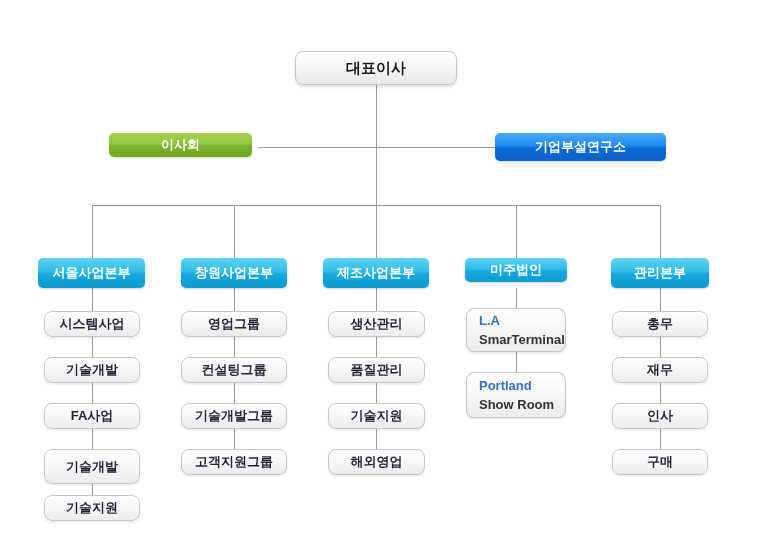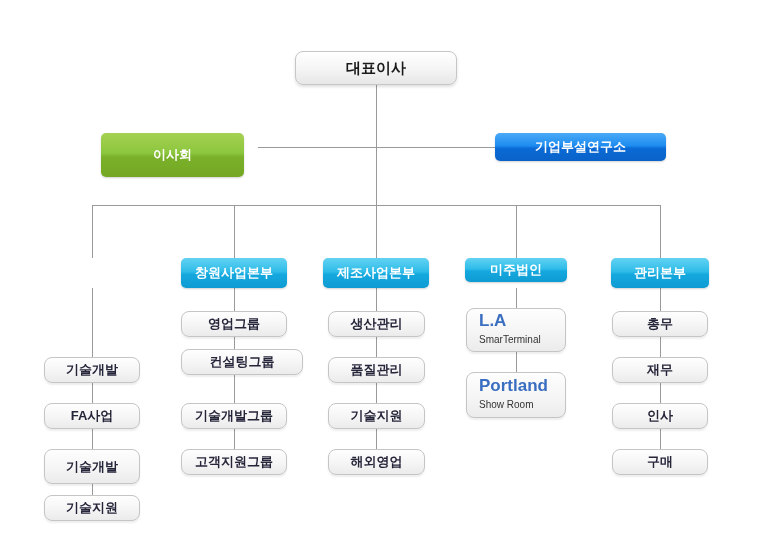--- a/index.html
+++ b/index.html
@@ -26,22 +26,22 @@
     background:linear-gradient(180deg,#62d2f2 0%,#2fbce9 45%,#14a8de 55%,#0e9bd2 100%);
     box-shadow:0 1px 2px rgba(0,0,0,0.18);
   }
   .sub {
     background:linear-gradient(180deg,#fefefe 0%,#f5f5f5 55%,#ebebeb 100%);
     border:1px solid #c5c5c5; border-radius:8px;
     font-size:13px; font-weight:bold; color:#25253a;
     box-shadow:0 2px 2px rgba(0,0,0,0.07);
   }
   .sub.tall { flex-direction:column; align-items:flex-start; justify-content:center; padding-left:12px; line-height:19px; }
-  .tall .l1 { color:#3a6ec0; font-weight:bold; font-size:17px; }
-  .tall .l2 { color:#333333; font-weight:normal; font-size:10px; }
+  .tall .l1 { color:#3a6ec0; font-weight:bold; font-size:13px; }
+  .tall .l2 { color:#333333; font-weight:bold; font-size:13px; }
 </style>
 </head>
 <body>
 
 <div class="canvas">
 
   <div class="ln v" style="left:376px;top:85px;height:120px"></div>
   <div class="ln h" style="left:258px;top:147px;width:237px"></div>
   <div class="ln h" style="left:92px;top:205px;width:568px"></div>
 
@@ -52,35 +52,37 @@
   <div class="ln v" style="left:660px;top:205px;height:53px"></div>
 
   <div class="ln v" style="left:92px;top:288px;height:210px"></div>
   <div class="ln v" style="left:234px;top:288px;height:164px"></div>
   <div class="ln v" style="left:376px;top:288px;height:164px"></div>
   <div class="ln v" style="left:516px;top:288px;height:87px"></div>
   <div class="ln v" style="left:660px;top:288px;height:164px"></div>
 
   <div class="node root" style="left:295px;top:51px;width:162px;height:34px">대표이사</div>
 
-  <div class="node btn green" style="left:101px;top:133px;width:143px;height:44px">이사회</div>
+  <div class="node btn green" style="left:109px;top:133px;width:143px;height:24px">이사회</div>
   <div class="node btn blue" style="left:495px;top:133px;width:171px;height:28px">기업부설연구소</div>
 
+  <div class="node hdr" style="left:38px;top:258px;width:107px;height:30px">서울사업본부</div>
   <div class="node hdr" style="left:181px;top:258px;width:106px;height:30px">창원사업본부</div>
   <div class="node hdr" style="left:323px;top:258px;width:106px;height:30px">제조사업본부</div>
   <div class="node hdr" style="left:465px;top:258px;width:102px;height:24px">미주법인</div>
   <div class="node hdr" style="left:611px;top:258px;width:98px;height:30px">관리본부</div>
 
+  <div class="node sub" style="left:44px;top:311px;width:96px;height:26px">시스템사업</div>
   <div class="node sub" style="left:44px;top:357px;width:96px;height:26px">기술개발</div>
   <div class="node sub" style="left:44px;top:403px;width:96px;height:26px">FA사업</div>
   <div class="node sub" style="left:44px;top:449px;width:96px;height:35px">기술개발</div>
   <div class="node sub" style="left:44px;top:495px;width:96px;height:26px">기술지원</div>
 
   <div class="node sub" style="left:181px;top:311px;width:106px;height:26px">영업그룹</div>
-  <div class="node sub" style="left:181px;top:349px;width:122px;height:26px">컨설팅그룹</div>
+  <div class="node sub" style="left:181px;top:357px;width:106px;height:26px">컨설팅그룹</div>
   <div class="node sub" style="left:181px;top:403px;width:106px;height:26px">기술개발그룹</div>
   <div class="node sub" style="left:181px;top:449px;width:106px;height:26px">고객지원그룹</div>
 
   <div class="node sub" style="left:328px;top:311px;width:97px;height:26px">생산관리</div>
   <div class="node sub" style="left:328px;top:357px;width:97px;height:26px">품질관리</div>
   <div class="node sub" style="left:328px;top:403px;width:97px;height:26px">기술지원</div>
   <div class="node sub" style="left:328px;top:449px;width:97px;height:26px">해외영업</div>
 
   <div class="node sub tall" style="left:466px;top:308px;width:100px;height:44px">
     <span class="l1">L.A</span>

